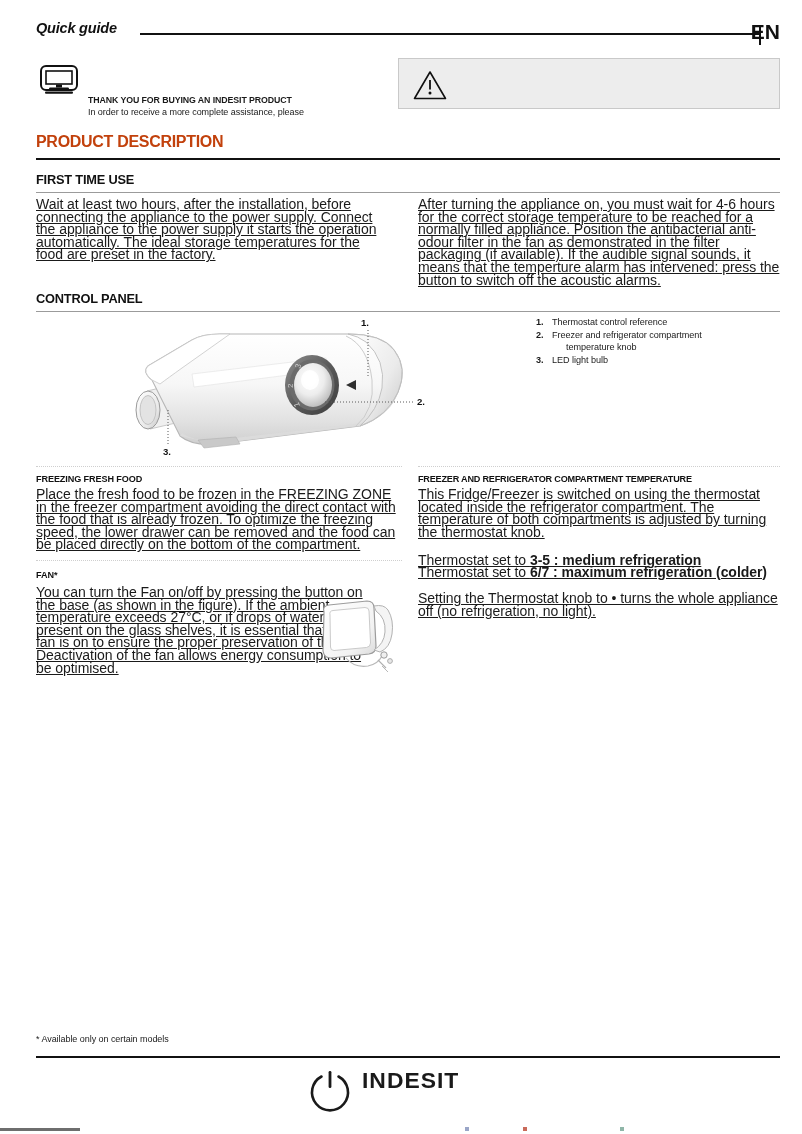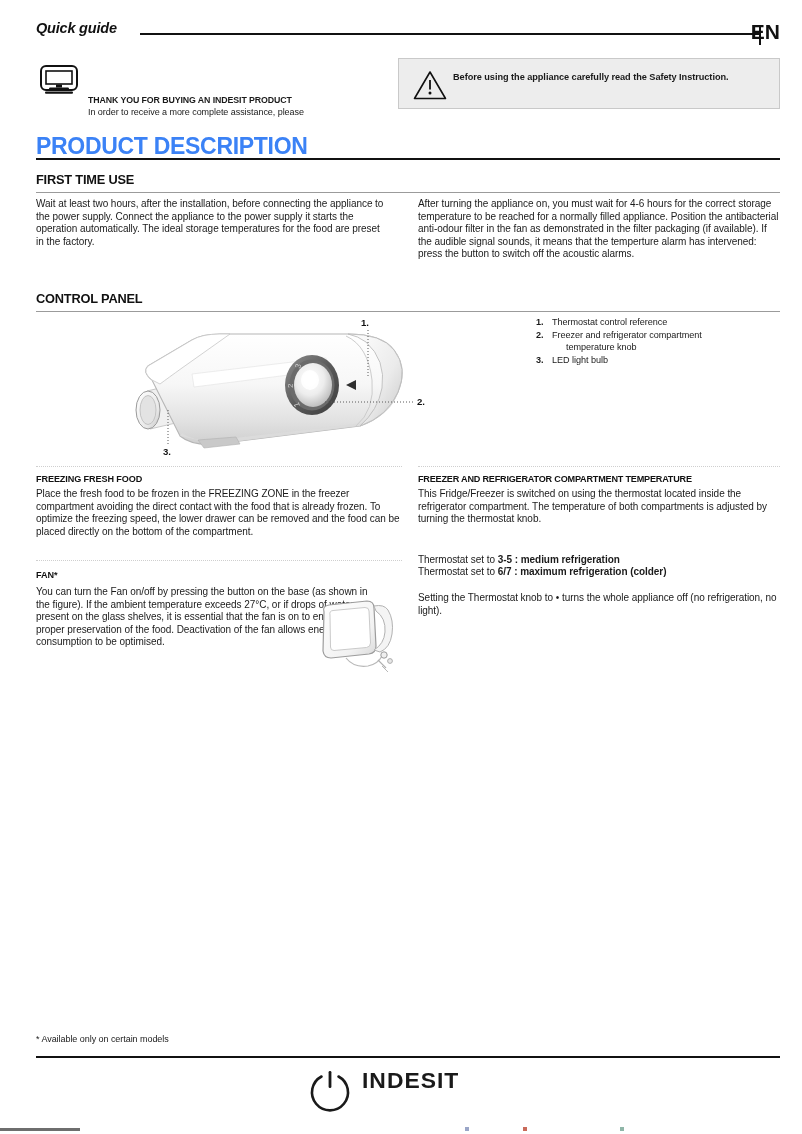--- a/index.html
+++ b/index.html
@@ -132,24 +132,24 @@
     width: 315px;
     font-size: 9.2px;
     font-weight: bold;
     line-height: 13px;
     letter-spacing: -0.05px;
   }
 
   
   .sec-title {
     position: absolute;
-    font-size: 23px;
+    font-size: 16px;
     font-weight: bold;
     letter-spacing: -0.3px;
-    color: #3b82f6;
+    color: #c2410c;
   }
   .sec-rule-thick {
     position: absolute;
     height: 2.2px;
     background: #111;
   }
   .sub-title {
     position: absolute;
     font-size: 12.8px;
     font-weight: bold;
@@ -158,24 +158,25 @@
   }
   .sec-rule-thin {
     position: absolute;
     height: 1px;
     background: #9b9b9b;
   }
 
   
   .col-text {
     position: absolute;
-    font-size: 10px;
+    font-size: 14px;
     line-height: 12.6px;
     letter-spacing: -0.05px;
     color: #1a1a1a;
+    text-decoration: underline;
   }
   .col-text b { font-weight: bold; }
   .blockhead {
     position: absolute;
     font-size: 9.1px;
     font-weight: bold;
     letter-spacing: -0.1px;
     color: #111;
     text-align: right;
   }
@@ -317,21 +318,20 @@
     </div>
 
     <div class="safety-box">
       <div class="warn-icon">
         <svg viewBox="0 0 34 30" width="34" height="30">
           <path d="M17 2 L32.5 28.5 L1.5 28.5 Z" fill="none" stroke="#111" stroke-width="1.6" stroke-linejoin="round"></path>
           <rect x="16.1" y="10" width="1.8" height="9.5" fill="#111"></rect>
           <circle cx="17" cy="23" r="1.5" fill="#111"></circle>
         </svg>
       </div>
-      <div class="safety-text">Before using the appliance carefully read the Safety Instruction.</div>
     </div>
   </div>
 
   <div class="sec-title" style="left:36px; top:133px;">PRODUCT DESCRIPTION</div>
   <div class="sec-rule-thick" style="left:36px; top:158px; width:744px;"></div>
 
   <div class="sub-title" style="left:36px; top:172px;">FIRST TIME USE</div>
   <div class="sec-rule-thin" style="left:36px; top:192px; width:744px;"></div>
 
   <div class="col-text" style="left:36px; top:198px; width:348px;">Wait at least two hours, after the installation, before connecting the appliance to the power supply. Connect the appliance to the power supply it starts the operation automatically. The ideal storage temperatures for the food are preset in the factory.</div>

